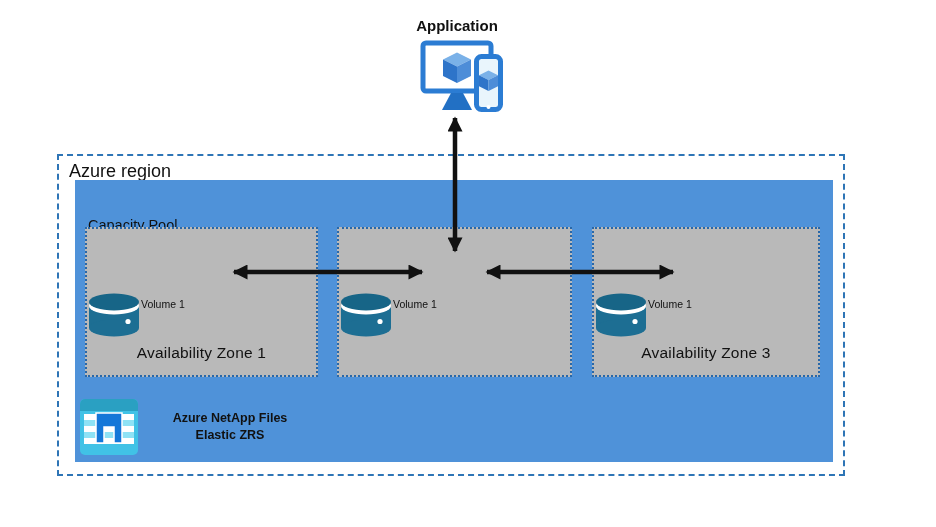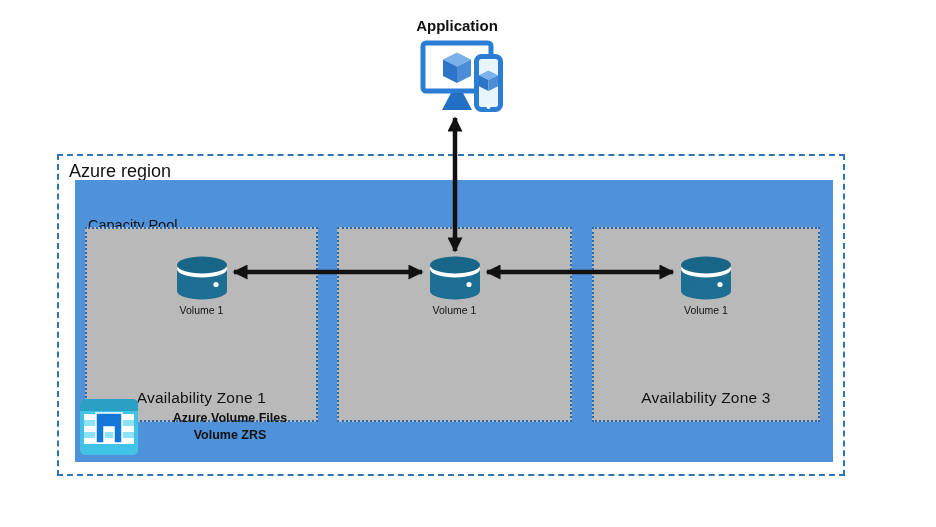--- a/index.html
+++ b/index.html
@@ -10,23 +10,23 @@
   .app-icon{position:absolute;left:418px;top:38px;}
 
   .region-box{position:absolute;left:57px;top:154px;width:788px;height:322px;
     border:2px dashed var(--region-border,#2e75b6);box-sizing:border-box;background:transparent;}
   .region-label{position:absolute;left:10px;top:5px;font-size:18px;color:#111;}
 
   .pool-box{position:absolute;left:75px;top:180px;width:758px;height:282px;
     background:var(--pool-blue,#4f92d9);}
   .pool-label{position:absolute;left:13px;top:8px;font-size:14.5px;color:#111;margin-top:29px;}
 
-  .zone{position:absolute;top:227px;height:195px;background:var(--zone-gray,#b9b9b9);
+  .zone{position:absolute;top:227px;height:150px;background:var(--zone-gray,#b9b9b9);
     border:2px dotted var(--zone-border,#2867a8);box-sizing:border-box;
-    display:flex;flex-direction:column;align-items:center;}
+    display:flex;flex-direction:row;align-items:center;}
   .zone1{left:85px;width:233px;}
   .zone2{left:337px;width:235px;}
   .zone3{left:592px;width:228px;}
   .cylinder{margin-top:26px;}
   .vol-label{margin-top:3px;font-size:10.5px;color:#111;}
   .zone-label{position:absolute;bottom:13px;width:100%;text-align:center;
     font-size:15.5px;color:#111;letter-spacing:0.2px;}
 
   .arrows{position:absolute;left:0;top:0;pointer-events:none;}
 
@@ -118,18 +118,18 @@
       <rect x="0" y="0" width="58" height="56" rx="5" fill="var(--netapp-bg,#41c2e6)"></rect>
       <path d="M5,0 h48 a5,5 0 0 1 5,5 v7 h-58 v-7 a5,5 0 0 1 5,-5 z" fill="var(--netapp-header,#2aa0c2)"></path>
       <rect x="4" y="15" width="50" height="6" fill="#ffffff"></rect>
       <rect x="4" y="21" width="50" height="6" fill="var(--netapp-stripe,#8ee2f5)"></rect>
       <rect x="4" y="27" width="50" height="6" fill="#ffffff"></rect>
       <rect x="4" y="33" width="50" height="6" fill="var(--netapp-stripe,#8ee2f5)"></rect>
       <rect x="4" y="39" width="50" height="6" fill="#ffffff"></rect>
       <path d="M16,14 L42,14 L42,44 L34,44 L34,28 L24,28 L24,44 L16,44 Z" fill="var(--netapp-n,#1477d8)" stroke="#ffffff" stroke-width="1.5"></path>
     </svg>
     <div class="brand-text">
-      <div>Azure Volume Files</div>
-      <div>Volume ZRS</div>
+      <div>Azure NetApp Files</div>
+      <div>Elastic ZRS</div>
     </div>
   </div>
 
 </div>
 
 </body></html>

